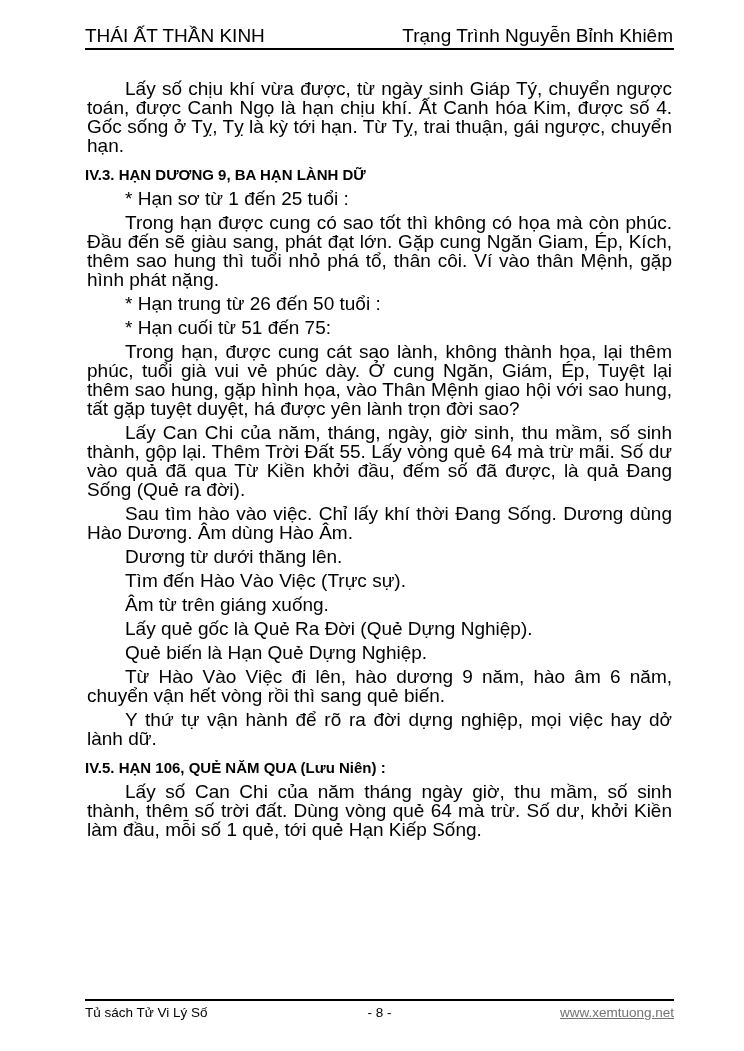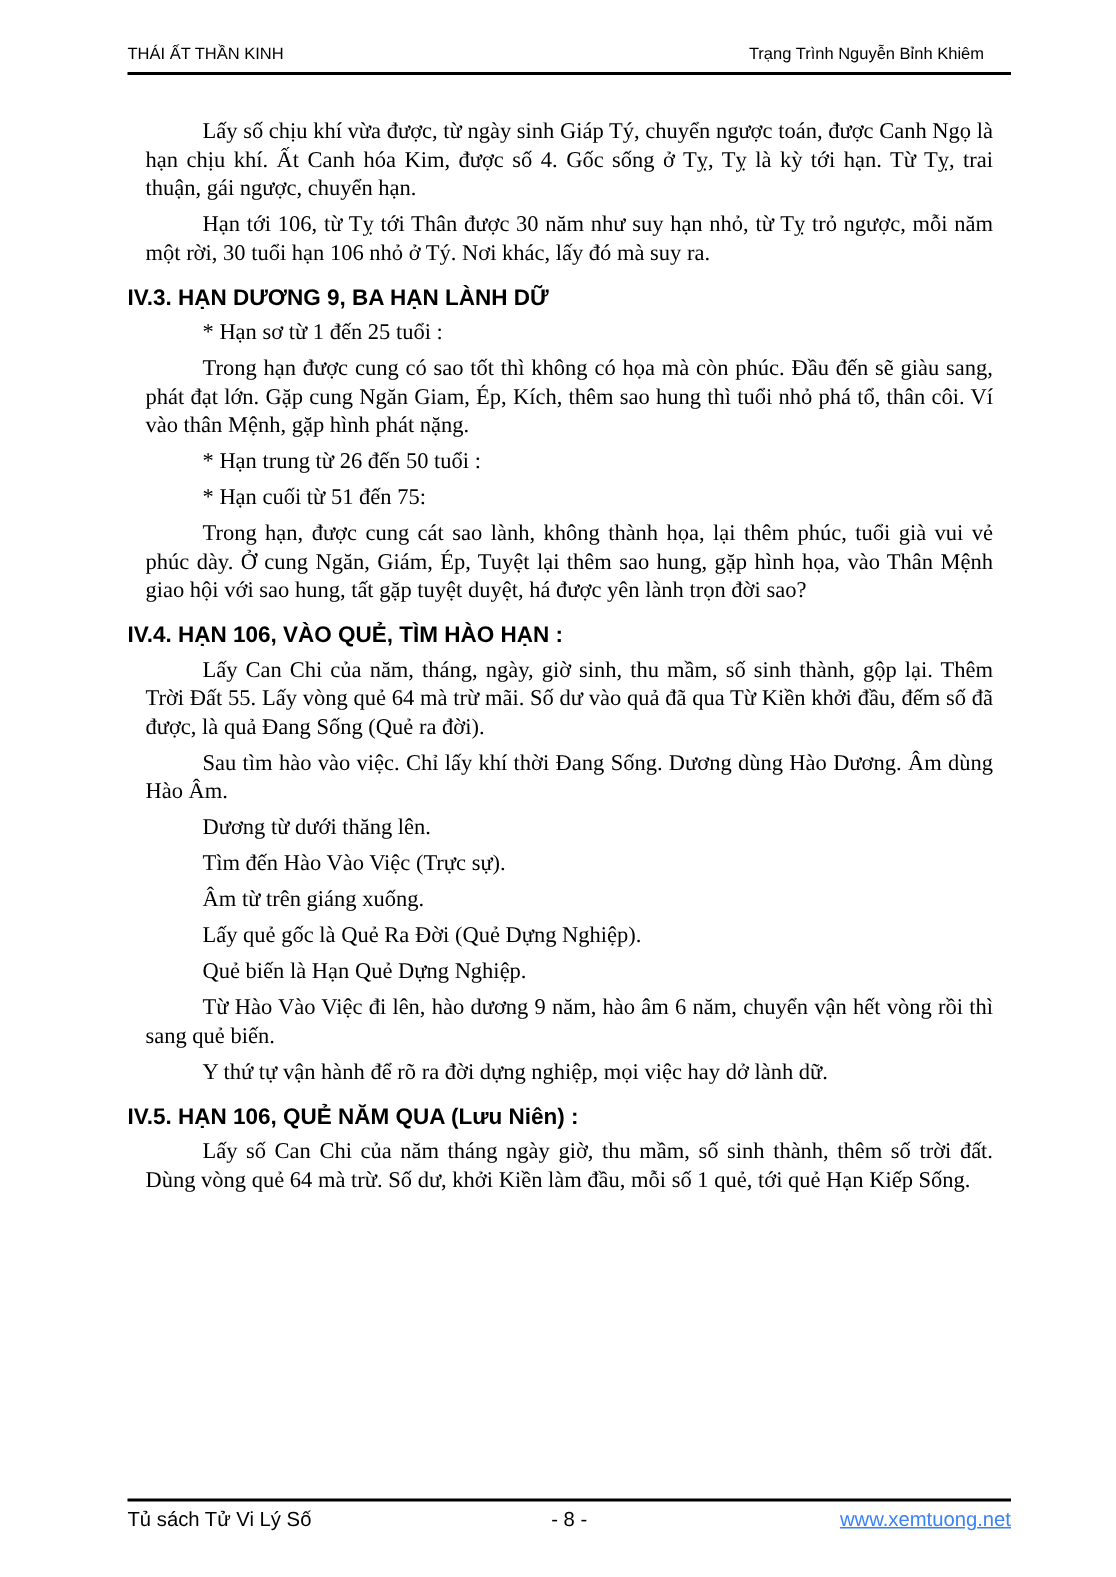--- a/index.html
+++ b/index.html
@@ -16,49 +16,48 @@
   .page {
     position: relative;
     width: 744px;
     height: 1051px;
     background: #ffffff;
     overflow: hidden;
   }
   .running-header {
     position: absolute;
     left: 85px;
-    right: 88px;
+    right: 71px;
     top: 28px;
     display: flex;
     justify-content: space-between;
     align-items: flex-end;
-    font-size: 11px;
+    font-size: 19px;
     line-height: 16px;
   }
   .header-rule {
     position: absolute;
     left: 85px;
     right: 70px;
     top: 48px;
     height: 2px;
     background: #000000;
   }
   .content {
     position: absolute;
     left: 85px;
     top: 74px;
     width: 589px;
   }
   .para {
-    margin: 5px 12px;
-    font-size: 15px;
+    margin: 5px 2px;
+    font-size: 19px;
     line-height: 19px;
     text-align: justify;
     text-indent: 38px;
-    font-family: Liberation Serif, serif;
   }
   .heading {
     margin: 10px 0 5px 0;
     font-size: 15px;
     line-height: 19px;
     font-weight: bold;
     text-align: left;
     text-indent: 0;
   }
   .footer-rule {
@@ -77,46 +76,44 @@
     display: flex;
     justify-content: space-between;
     align-items: center;
     font-size: 13.5px;
     line-height: 16px;
   }
   .running-footer .f-left  { flex: 1; text-align: left; }
   .running-footer .f-center{ flex: 1; text-align: center; }
   .running-footer .f-right { flex: 1; text-align: right; }
   .site-link {
-    color: #3b82f6;
+    color: #737373;
     text-decoration: underline;
     cursor: pointer;
   }
 </style>
 </head>
 <body>
 
 <div class="page">
 
   <div class="running-header">
     <span>THÁI ẤT THẦN KINH</span>
     <span>Trạng Trình Nguyễn Bỉnh Khiêm</span>
   </div>
   <div class="header-rule"></div>
 
   <div class="content" id="doc-content">
       <p class="para">Lấy số chịu khí vừa được, từ ngày sinh Giáp Tý, chuyển ngược toán, được Canh Ngọ là hạn chịu khí. Ất Canh hóa Kim, được số 4. Gốc sống ở Tỵ, Tỵ là kỳ tới hạn. Từ Tỵ, trai thuận, gái ngược, chuyển hạn.</p>
-      <p class="para">Hạn tới 106, từ Tỵ tới Thân được 30 năm như suy hạn nhỏ, từ Tỵ trỏ ngược, mỗi năm một rời, 30 tuổi hạn 106 nhỏ ở Tý. Nơi khác, lấy đó mà suy ra.</p>
       <h2 class="heading">IV.3. HẠN DƯƠNG 9, BA HẠN LÀNH DỮ</h2>
       <p class="para">* Hạn sơ từ 1 đến 25 tuổi :</p>
       <p class="para">Trong hạn được cung có sao tốt thì không có họa mà còn phúc. Đầu đến sẽ giàu sang, phát đạt lớn. Gặp cung Ngăn Giam, Ép, Kích, thêm sao hung thì tuổi nhỏ phá tổ, thân côi. Ví vào thân Mệnh, gặp hình phát nặng.</p>
       <p class="para">* Hạn trung từ 26 đến 50 tuổi :</p>
       <p class="para">* Hạn cuối từ 51 đến 75:</p>
       <p class="para">Trong hạn, được cung cát sao lành, không thành họa, lại thêm phúc, tuổi già vui vẻ phúc dày. Ở cung Ngăn, Giám, Ép, Tuyệt lại thêm sao hung, gặp hình họa, vào Thân Mệnh giao hội với sao hung, tất gặp tuyệt duyệt, há được yên lành trọn đời sao?</p>
-      <h2 class="heading">IV.4. HẠN 106, VÀO QUẺ, TÌM HÀO HẠN :</h2>
       <p class="para">Lấy Can Chi của năm, tháng, ngày, giờ sinh, thu mầm, số sinh thành, gộp lại. Thêm Trời Đất 55. Lấy vòng quẻ 64 mà trừ mãi. Số dư vào quả đã qua Từ Kiền khởi đầu, đếm số đã được, là quả Đang Sống (Quẻ ra đời).</p>
       <p class="para">Sau tìm hào vào việc. Chỉ lấy khí thời Đang Sống. Dương dùng Hào Dương. Âm dùng Hào Âm.</p>
       <p class="para">Dương từ dưới thăng lên.</p>
       <p class="para">Tìm đến Hào Vào Việc (Trực sự).</p>
       <p class="para">Âm từ trên giáng xuống.</p>
       <p class="para">Lấy quẻ gốc là Quẻ Ra Đời (Quẻ Dựng Nghiệp).</p>
       <p class="para">Quẻ biến là Hạn Quẻ Dựng Nghiệp.</p>
       <p class="para">Từ Hào Vào Việc đi lên, hào dương 9 năm, hào âm 6 năm, chuyển vận hết vòng rồi thì sang quẻ biến.</p>
       <p class="para">Y thứ tự vận hành để rõ ra đời dựng nghiệp, mọi việc hay dở lành dữ.</p>
       <h2 class="heading">IV.5. HẠN 106, QUẺ NĂM QUA (Lưu Niên) :</h2>

